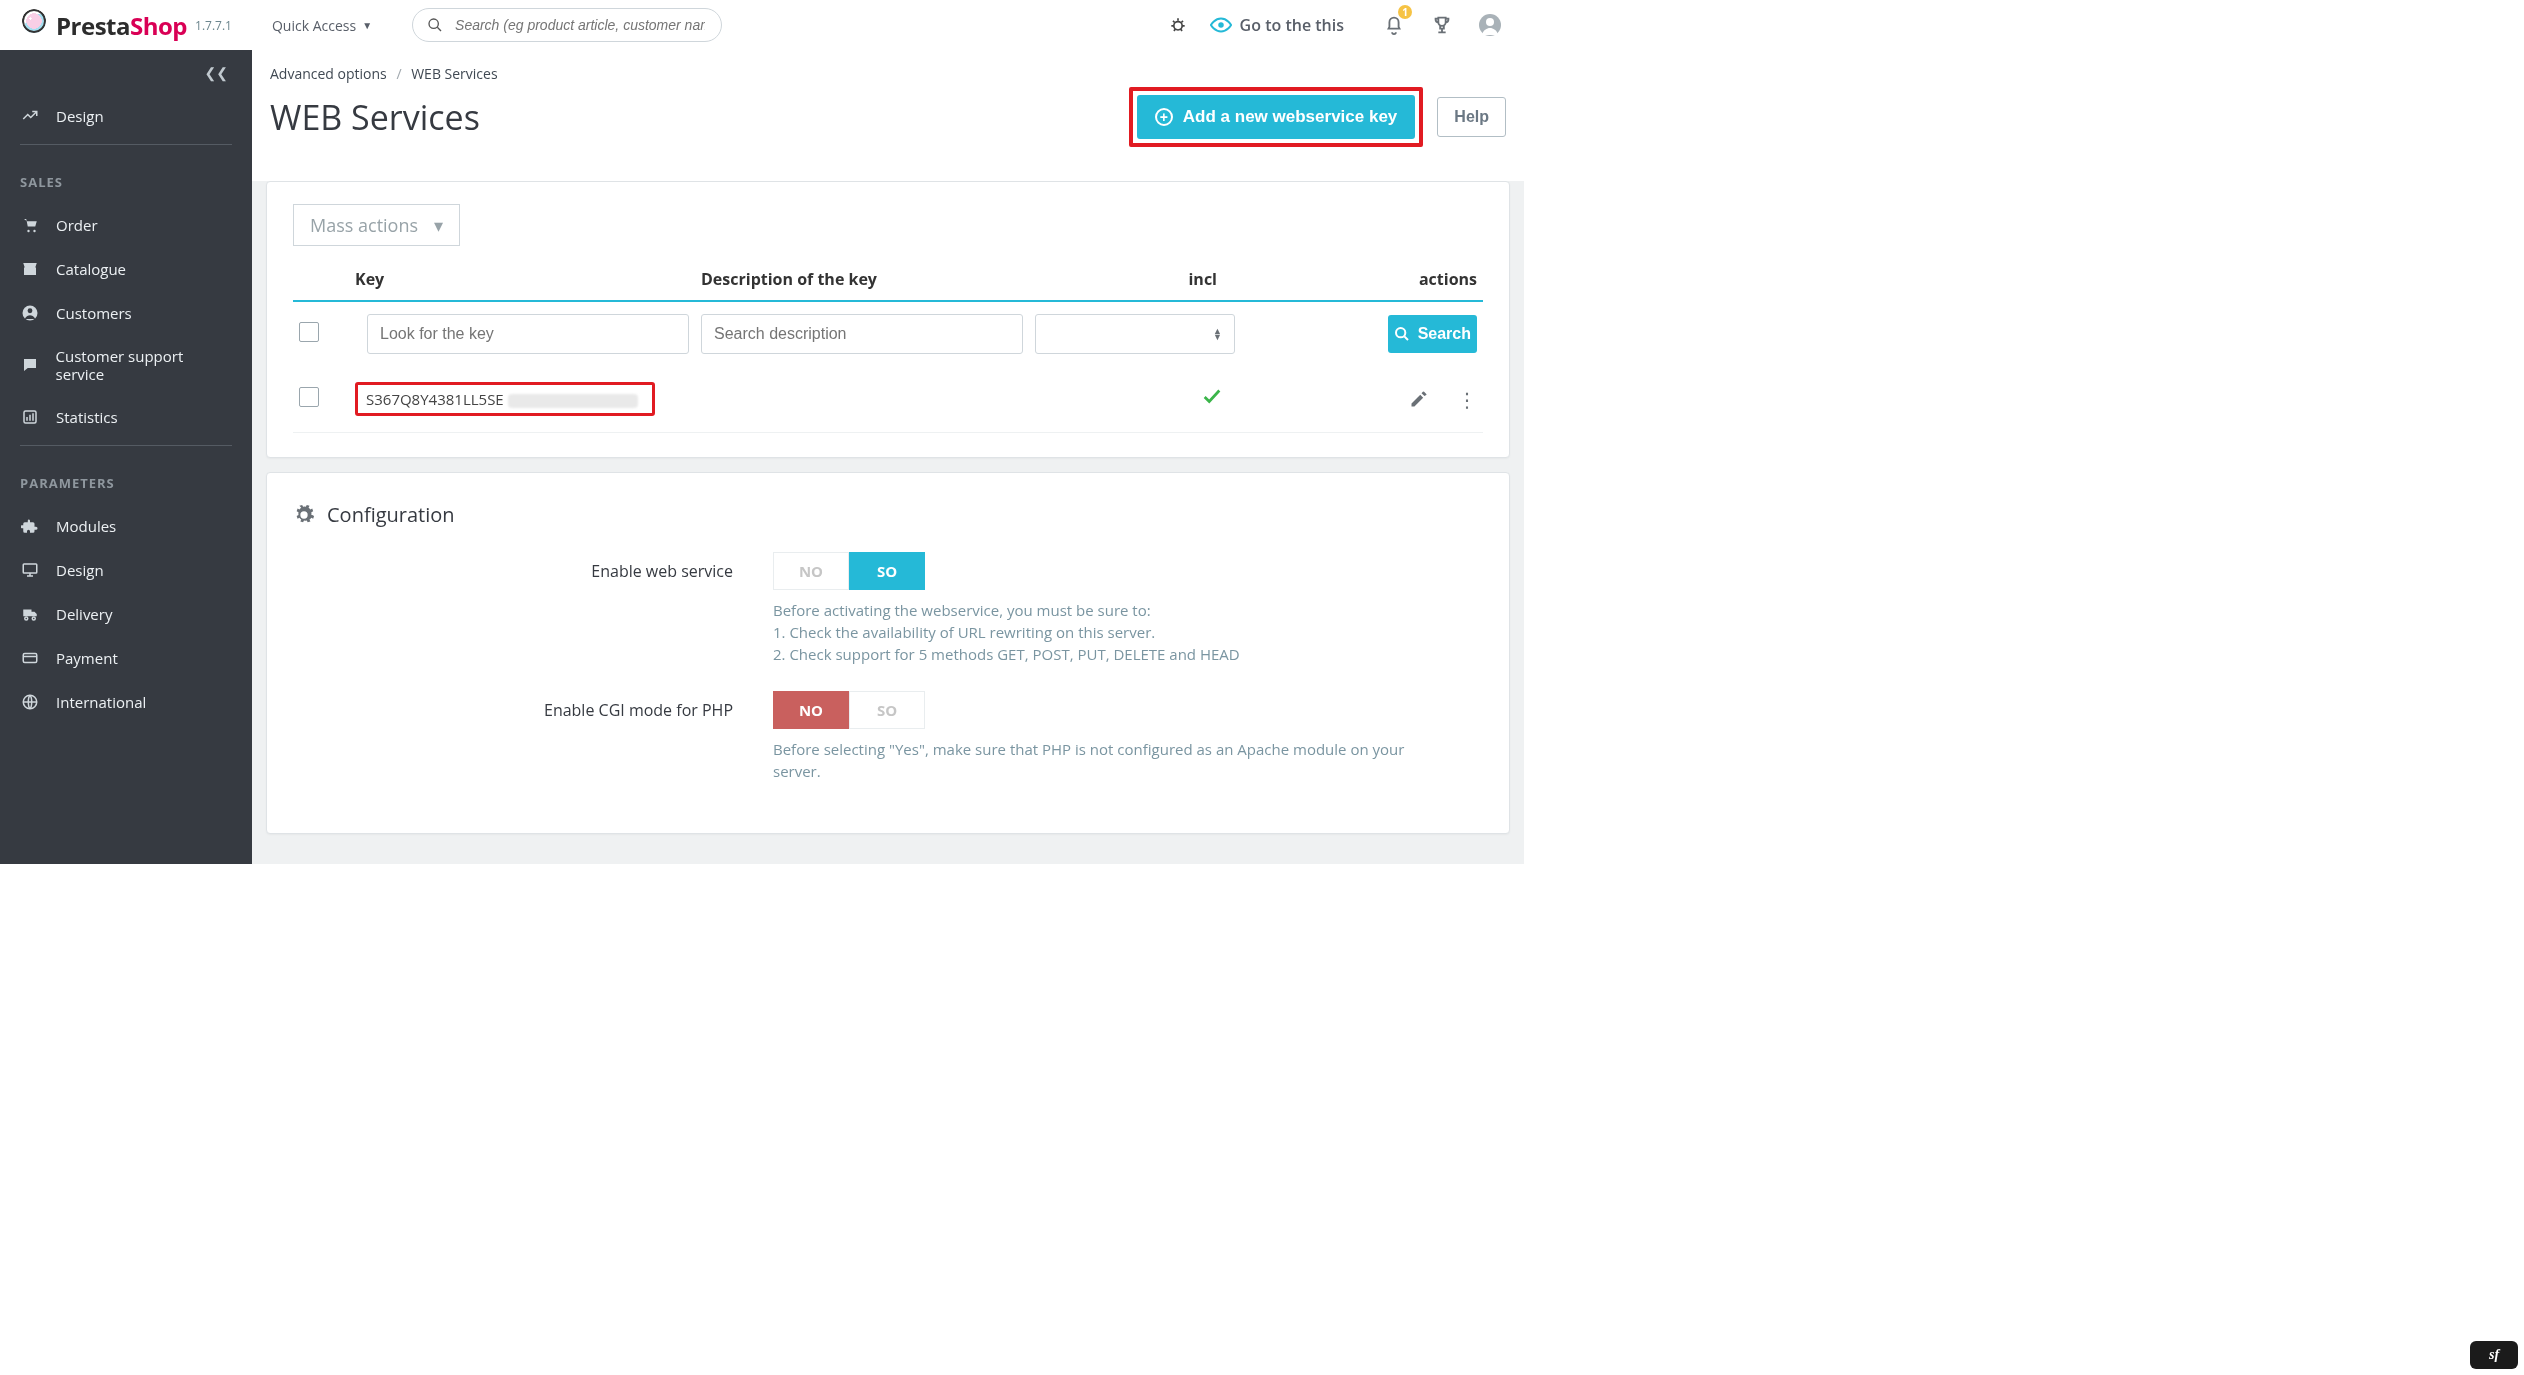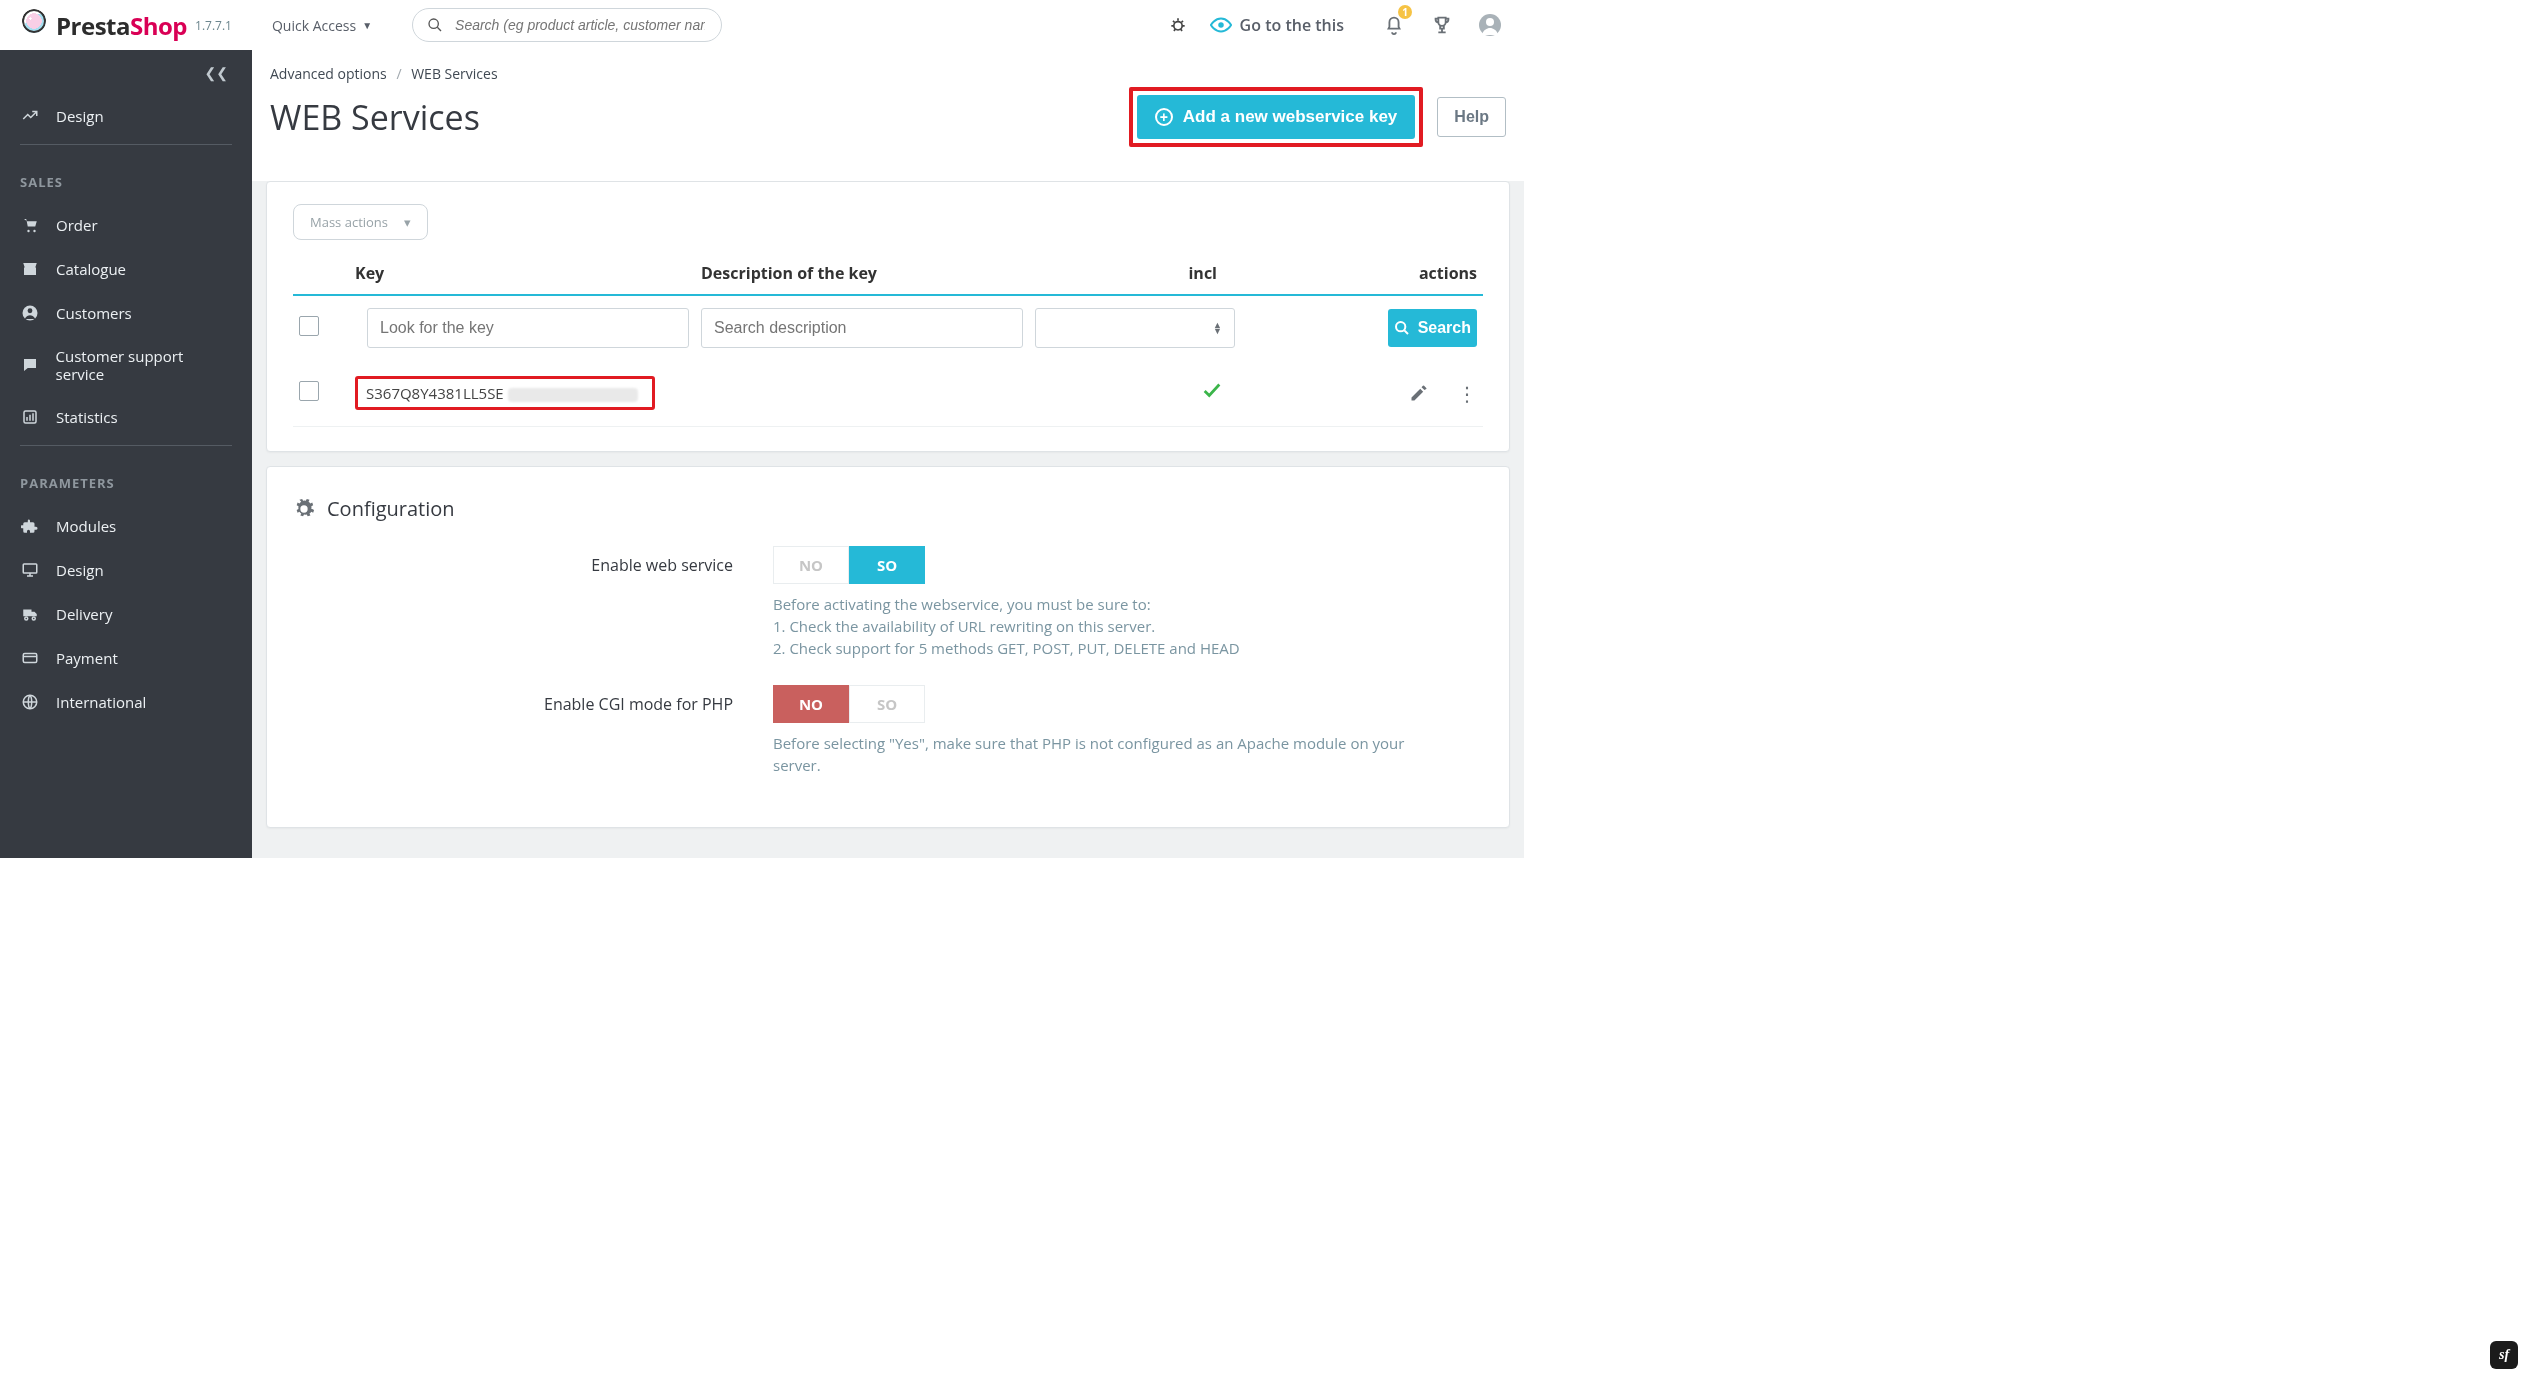--- a/index.html
+++ b/index.html
@@ -149,21 +149,21 @@
     border:1px solid var(--border);
     border-radius:4px;
     padding:24px 26px;
     margin-top:14px;
     box-shadow:0 1px 2px rgba(0,0,0,0.04);
   }
 
   
   .mass-actions{
     display:inline-flex;align-items:center;gap:16px;padding:8px 16px;
-    border:1px solid #cfd6db;border-radius:8px;color:var(--muted2);font-size:13px;
+    border:1px solid #cfd6db;border-radius:0;color:var(--muted2);font-size:18px;
   }
   .mass-actions .chev{color:var(--muted2)}
 
   .grid-head{
     display:grid;
     grid-template-columns:56px 1fr 1fr 200px 230px;
     align-items:end;
     padding:22px 6px 10px 6px;
     border-bottom:2px solid var(--teal);
     color:#333;font-weight:700;font-size:16px;
@@ -226,21 +226,21 @@
   .toggle .opt{
     width:76px;height:38px;display:flex;align-items:center;justify-content:center;
     font-weight:700;font-size:15px;
   }
   .toggle .off{background:#fff;color:#c6c6c6;border:1px solid #e9edef}
   .toggle .on-teal{background:var(--teal);color:#fff;border:1px solid var(--teal)}
   .toggle .on-red{background:var(--red);color:#fff;border:1px solid var(--red)}
   .help{color:#7a95a1;font-size:15px;margin-top:10px;max-width:640px;line-height:1.45}
 
   .sf-badge{
-    position:fixed;right:6px;bottom:6px;width:28px;height:28px;border-radius:6px;
+    position:fixed;right:6px;bottom:6px;width:48px;height:28px;border-radius:6px;
     background:#1b1b1b;color:#fff;display:flex;align-items:center;justify-content:center;font-weight:700;font-style:italic;
     font-family:Georgia,serif;
     text-align:center;
   }
 
   svg{display:block}
 </style>
 </head>
 <body>
 

